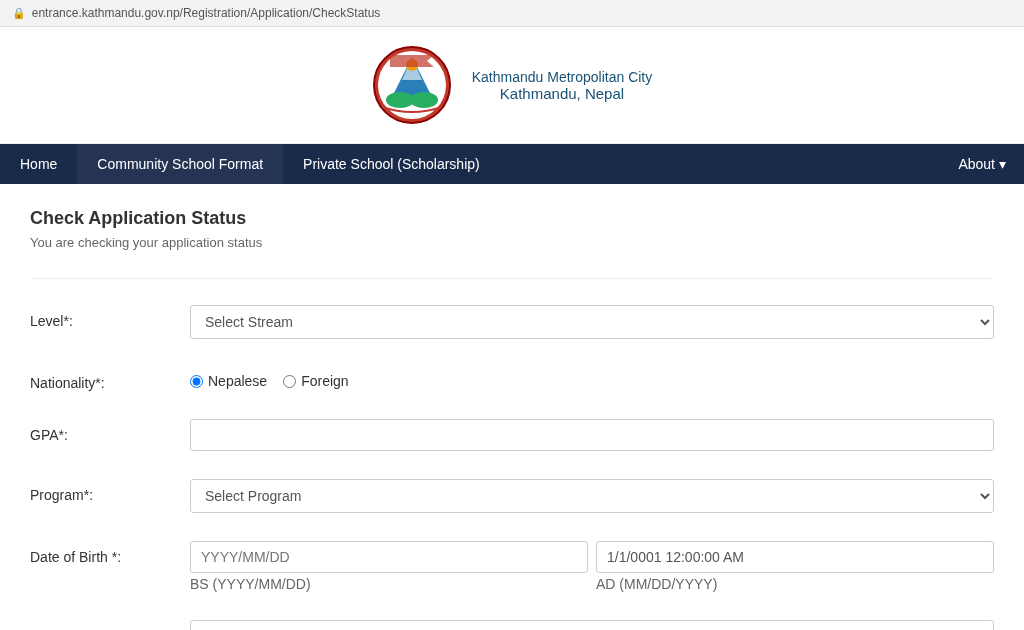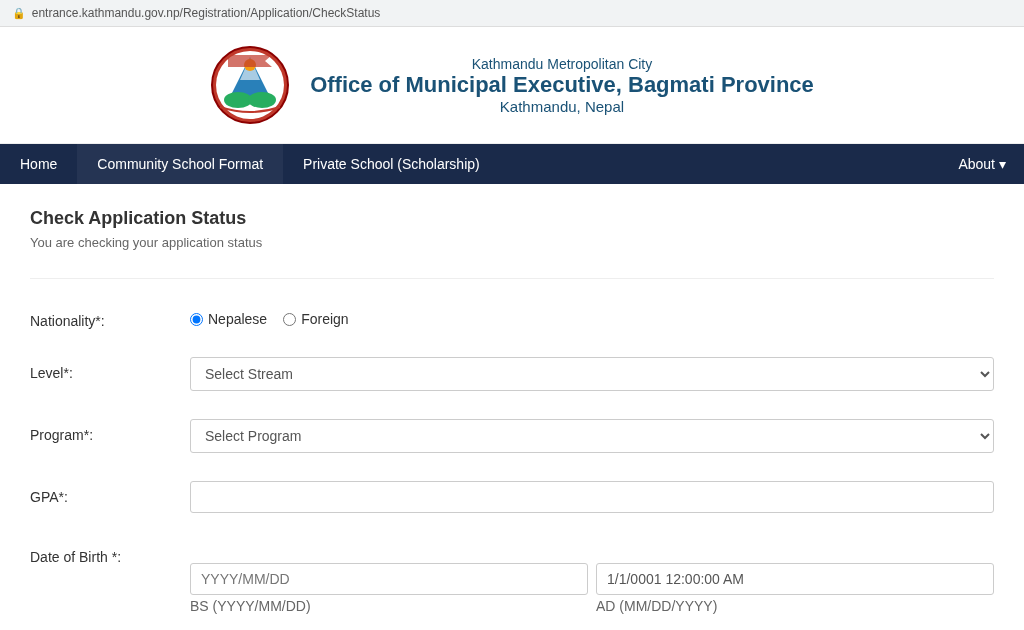--- a/index.html
+++ b/index.html
@@ -144,21 +144,20 @@
     .radio-label {
       display: flex;
       align-items: center;
       gap: 5px;
       font-size: 14px;
       cursor: pointer;
     }
     .dob-row {
       display: flex;
       gap: 8px;
-      margin-top: 22px;
     }
     .dob-col {
       flex: 1;
     }
     .dob-helper {
       font-size: 14px;
       color: #666;
       margin-top: 3px;
     }
     
@@ -194,21 +193,20 @@
         <ellipse cx="28" cy="55" rx="14" ry="8" fill="#27ae60"></ellipse>
         <ellipse cx="52" cy="55" rx="14" ry="8" fill="#27ae60"></ellipse>
 
         <path d="M 10 62 Q 40 72 70 62" stroke="#c0392b" stroke-width="2" fill="none"></path>
 
         <path d="M 18 10 L 62 10 L 55 16 L 62 22 L 18 22 Z" fill="#c0392b" opacity="0.7"></path>
       </svg>
     </div>
     <div class="header-text">
       <div class="city-name">Kathmandu Metropolitan City</div>
-      <div class="office-name">Office of Municipal Executive, Bagmati Province</div>
       <div class="location">Kathmandu, Nepal</div>
     </div>
   </div>
 
   <nav class="navbar">
     <div class="navbar-left">
       <a class="nav-item">Home</a>
       <a class="nav-item active">Community School Format</a>
       <a class="nav-item">Private School (Scholarship)</a>
     </div>
@@ -216,59 +214,59 @@
       <span>About</span>
       <span>▾</span>
     </div>
   </nav>
 
   <div class="main-content">
     <div class="page-title">Check Application Status</div>
     <div class="page-subtitle">You are checking your application status</div>
 
     <hr class="section-divider">
+
+    <div class="form-row">
+      <div class="form-label">Level*:</div>
+      <div class="form-control-wrap">
+        <select class="form-control">
+          <option value="">Select Stream</option>
+        </select>
+      </div>
+    </div>
 
     <div class="form-row">
       <div class="form-label">Nationality*:</div>
       <div class="form-control-wrap">
         <div class="radio-group">
           <label class="radio-label">
             <input type="radio" name="nationality" value="nepalese" checked="" style="">
             <span>Nepalese</span>
           </label>
           <label class="radio-label">
             <input type="radio" name="nationality" value="foreign" style="">
             <span>Foreign</span>
           </label>
         </div>
       </div>
     </div>
 
     <div class="form-row">
-      <div class="form-label">Level*:</div>
-      <div class="form-control-wrap">
-        <select class="form-control">
-          <option value="">Select Stream</option>
-        </select>
+      <div class="form-label">GPA*:</div>
+      <div class="form-control-wrap">
+        <input type="text" class="form-control" placeholder="" style="">
       </div>
     </div>
 
     <div class="form-row">
       <div class="form-label">Program*:</div>
       <div class="form-control-wrap">
         <select class="form-control">
           <option value="">Select Program</option>
         </select>
-      </div>
-    </div>
-
-    <div class="form-row">
-      <div class="form-label">GPA*:</div>
-      <div class="form-control-wrap">
-        <input type="text" class="form-control" placeholder="" style="">
       </div>
     </div>
 
     <div class="form-row">
       <div class="form-label">Date of Birth *:</div>
       <div class="form-control-wrap">
         <div class="dob-row">
           <div class="dob-col">
             <input type="text" class="form-control" placeholder="YYYY/MM/DD" style="">
             <div class="dob-helper">BS (YYYY/MM/DD)</div>

